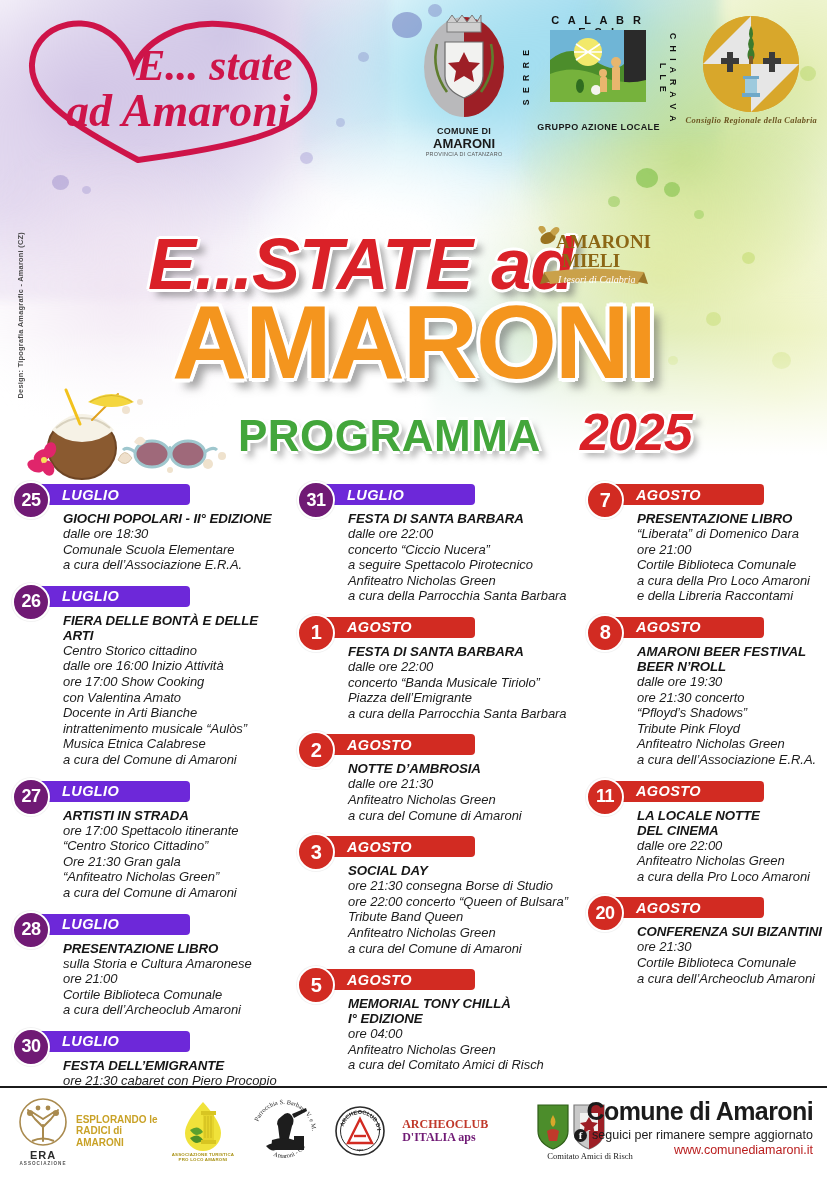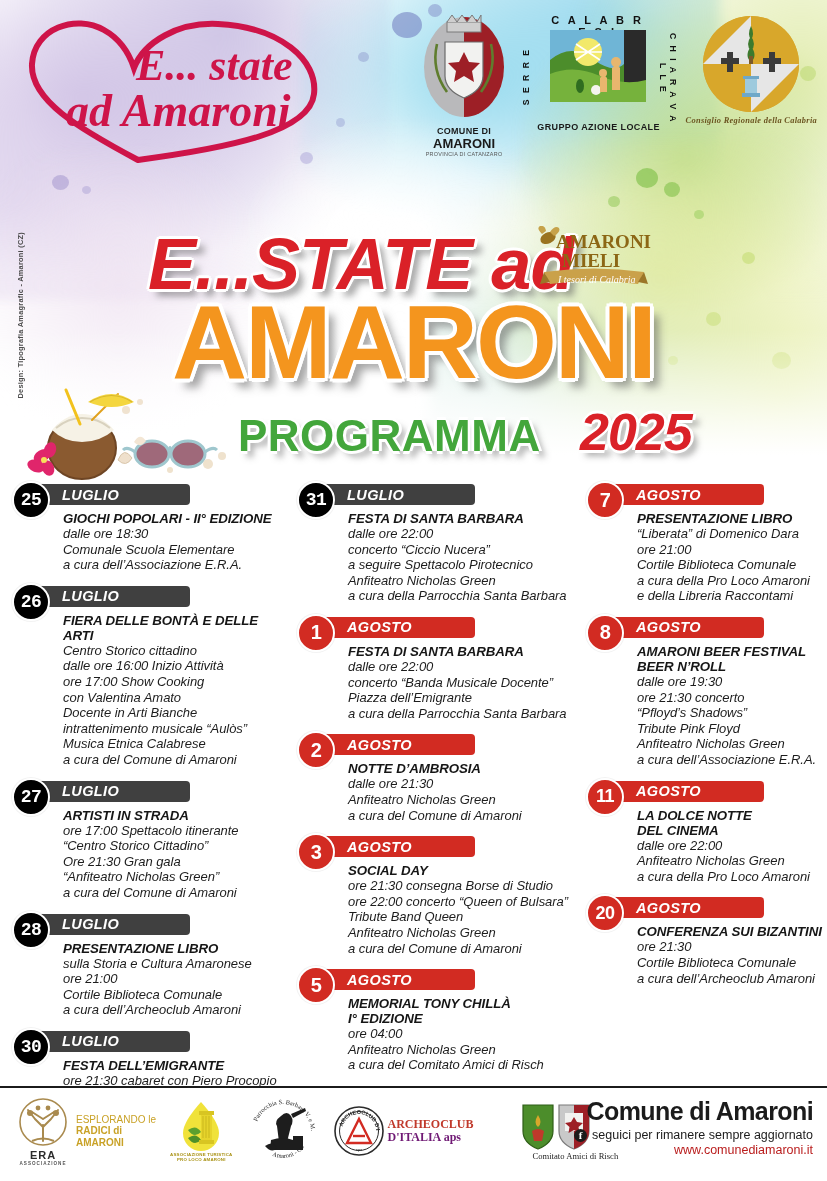--- a/index.html
+++ b/index.html
@@ -136,22 +136,22 @@
   .day-badge.wide { font-size:18px; }
   .month-bar {
     position:absolute; left:26px; top:0; height:21px;
     border-radius:0 4px 4px 0;
     padding:0 10px 0 24px;
     display:flex; align-items:center;
     color:#fff; font-size:14.5px; font-weight:bold; font-style:italic; letter-spacing:.4px;
     z-index:2;
   }
   .month-bar.w-sm { width:152px; }
-  .teal .day-badge { background:#000000;font-family:Liberation Mono, monospace; }
-  .teal .month-bar { background:#404040; }
+  .teal .day-badge { background:#701a75; }
+  .teal .month-bar { background:#6d28d9; }
   .red  .day-badge { background:#D22B22; }
   .red  .month-bar { background:#D22B22; }
 
   .ev-body { padding-left:51px; padding-top:1px; }
   .ev-title {
     font-size:13.3px; font-weight:bold; font-style:italic; color:#161616;
     line-height:1.13; letter-spacing:-.1px;
   }
   .ev-line {
     font-size:13px; font-style:italic; color:#1d1d1d;
@@ -411,21 +411,21 @@
           </div>
         </div>
         <div class="event red">
           <div class="ev-head">
             <div class="month-bar w-sm">AGOSTO</div>
             <div class="day-badge">1</div>
           </div>
           <div class="ev-body">
             <div class="ev-title">FESTA DI SANTA BARBARA</div>
             <div class="ev-line">dalle ore 22:00</div>
-            <div class="ev-line">concerto “Banda Musicale Docente”</div>
+            <div class="ev-line">concerto “Banda Musicale Tiriolo”</div>
             <div class="ev-line">Piazza dell’Emigrante</div>
             <div class="ev-line">a cura della Parrocchia Santa Barbara</div>
           </div>
         </div>
         <div class="event red">
           <div class="ev-head">
             <div class="month-bar w-sm">AGOSTO</div>
             <div class="day-badge">2</div>
           </div>
           <div class="ev-body">
@@ -493,21 +493,21 @@
             <div class="ev-line">Anfiteatro Nicholas Green</div>
             <div class="ev-line">a cura dell’Associazione E.R.A.</div>
           </div>
         </div>
         <div class="event red">
           <div class="ev-head">
             <div class="month-bar w-sm">AGOSTO</div>
             <div class="day-badge wide">11</div>
           </div>
           <div class="ev-body">
-            <div class="ev-title">LA DOLCE NOTTE</div>
+            <div class="ev-title">LA LOCALE NOTTE</div>
             <div class="ev-title">DEL CINEMA</div>
             <div class="ev-line">dalle ore 22:00</div>
             <div class="ev-line">Anfiteatro Nicholas Green</div>
             <div class="ev-line">a cura della Pro Loco Amaroni</div>
           </div>
         </div>
         <div class="event red">
           <div class="ev-head">
             <div class="month-bar w-sm">AGOSTO</div>
             <div class="day-badge wide">20</div>
@@ -535,21 +535,21 @@
             <path d="M18 44 q11 -5 22 0" stroke="#a98a4e" stroke-width="2" fill="none"></path>
             <circle cx="16" cy="16" r="3" fill="#a98a4e"></circle>
               <circle cx="42" cy="16" r="3" fill="#a98a4e"></circle>
             <circle cx="24" cy="11" r="2.4" fill="#a98a4e"></circle>
               <circle cx="34" cy="11" r="2.4" fill="#a98a4e"></circle>
           </svg>
           <div style="font-size:11px;font-weight:bold;color:#2b2b2b;letter-spacing:1px;margin-top:-2px;">ERA</div>
           <div style="font-size:4.6px;font-weight:bold;color:#555;letter-spacing:1px;">ASSOCIAZIONE</div>
         </div>
         <div style="margin-left:4px;line-height:1.12;">
-          <div style="font-size:10px;font-weight:normal;color:#c9a227;"><span>ESPLORANDO le</span></div>
+          <div style="font-size:10px;font-weight:bold;color:#c9a227;"><span>ESPLORANDO le</span></div>
           <div style="font-size:10px;font-weight:bold;color:#c9a227;"><span>RADICI di</span></div>
           <div style="font-size:10px;font-weight:bold;color:#c9a227;"><span>AMARONI</span></div>
         </div>
       </div>
 
       <div class="flogo" style="flex-direction:column;">
         <svg width="54" height="56" viewBox="0 0 54 56">
           <path d="M27 2 q18 20 18 31 a18 18 0 0 1 -36 0 q0 -11 18 -31 Z" fill="#f0e23a"></path>
           <path d="M14 30 q8 -6 13 2 q-7 7 -13 -2 Z" fill="#5ba02e"></path>
           <path d="M14 38 q8 -6 13 2 q-7 7 -13 -2 Z" fill="#4e9028"></path>
@@ -590,21 +590,21 @@
               <path id="acTop" d="M9 26 A17 17 0 0 1 43 26"></path>
               <path id="acBot" d="M10 26 A16 16 0 0 0 42 26"></path>
             </defs>
           <text font-size="5.6" font-weight="bold" font-family="'Liberation Sans',sans-serif" fill="#2b2b2b">
             <textPath href="#acTop" startOffset="8%">ARCHEOCLUB D'ITALIA</textPath>
           </text>
           <path d="M26 14 L38 38 H14 Z" fill="none" stroke="#d22b22" stroke-width="2.4"></path>
           <path d="M20 31 h12" stroke="#d22b22" stroke-width="2.4"></path>
           <text x="26" y="46" font-size="4" text-anchor="middle" fill="#2b2b2b" font-family="'Liberation Sans',sans-serif">aps</text>
         </svg>
-        <div style="margin-left:3px;line-height:1.1;font-family:'Liberation Serif',serif;">
+        <div style="margin-left:16px;line-height:1.1;font-family:'Liberation Serif',serif;">
           <div style="font-size:12px;font-weight:bold;color:#c0392b;">ARCHEOCLUB</div>
           <div style="font-size:12px;font-weight:bold;color:#701a75;">D'ITALIA aps</div>
         </div>
       </div>
 
       <div class="flogo" style="flex-direction:column;margin-left:6px;">
         <svg width="74" height="52" viewBox="0 0 74 52">
           <path d="M4 4 h30 v26 q0 12 -15 18 q-15 -6 -15 -18 Z" fill="#4c8d2b" stroke="#2f5e18" stroke-width="1.2"></path>
           <path d="M19 14 q-5 8 0 12 q5 -4 0 -12 Z" fill="#d8a72b"></path>
           <path d="M13 30 q6 -4 12 0 l-2 10 h-8 Z" fill="#c0392b"></path>

